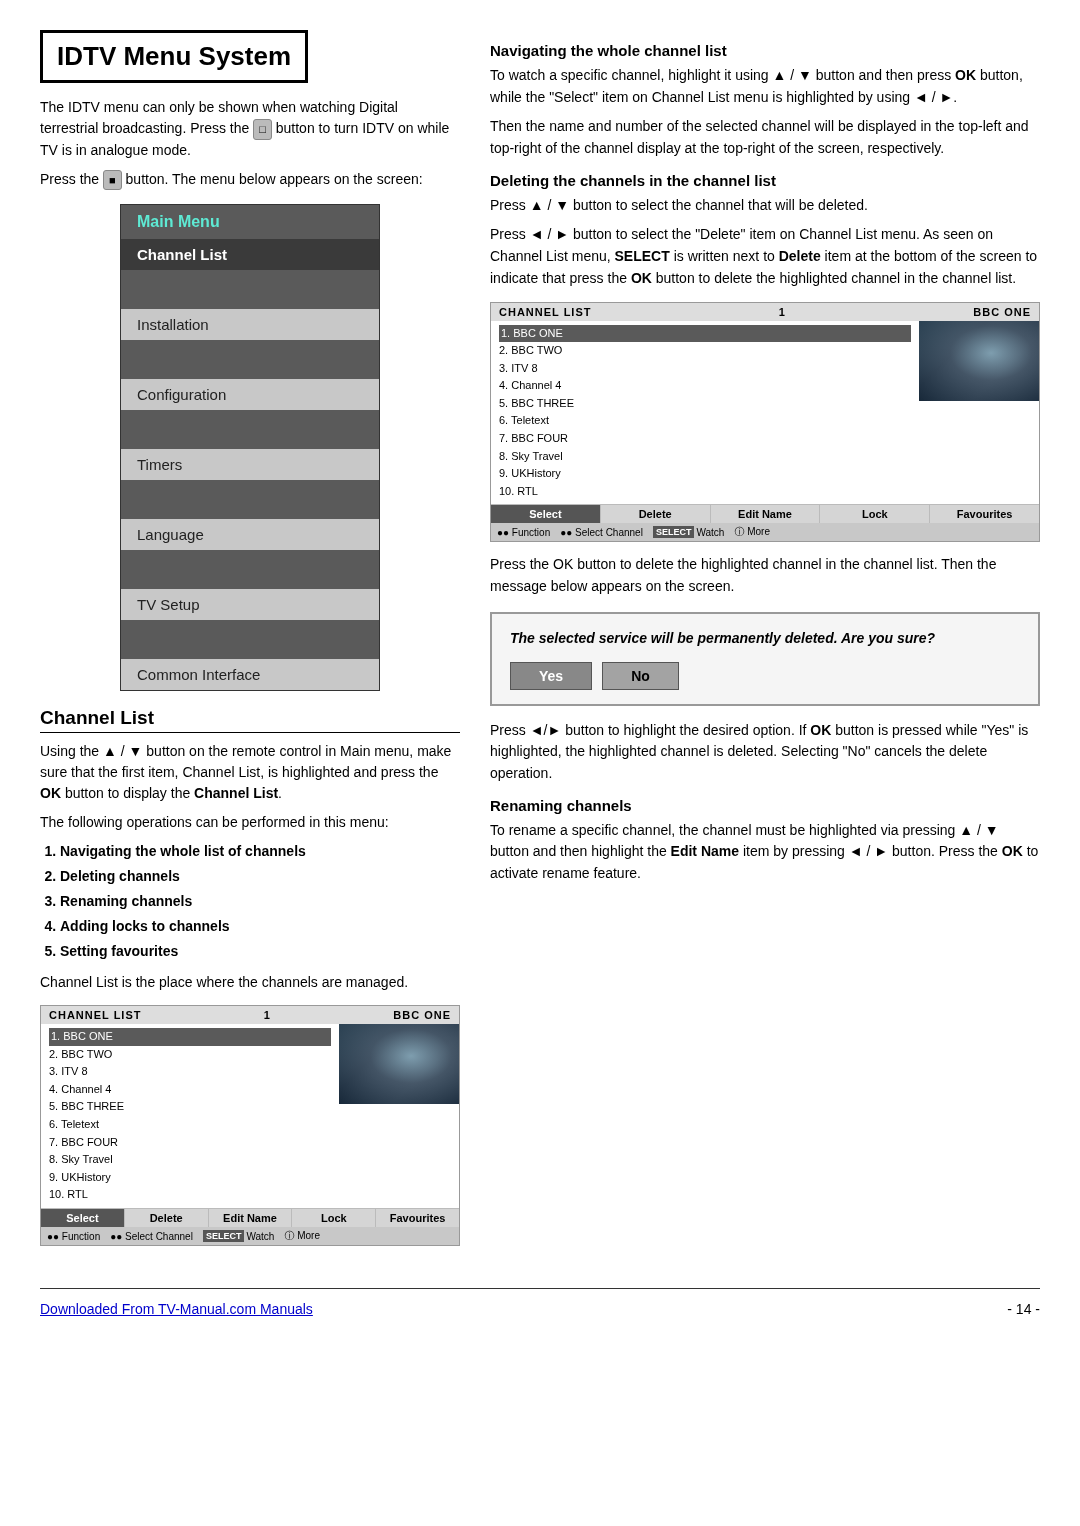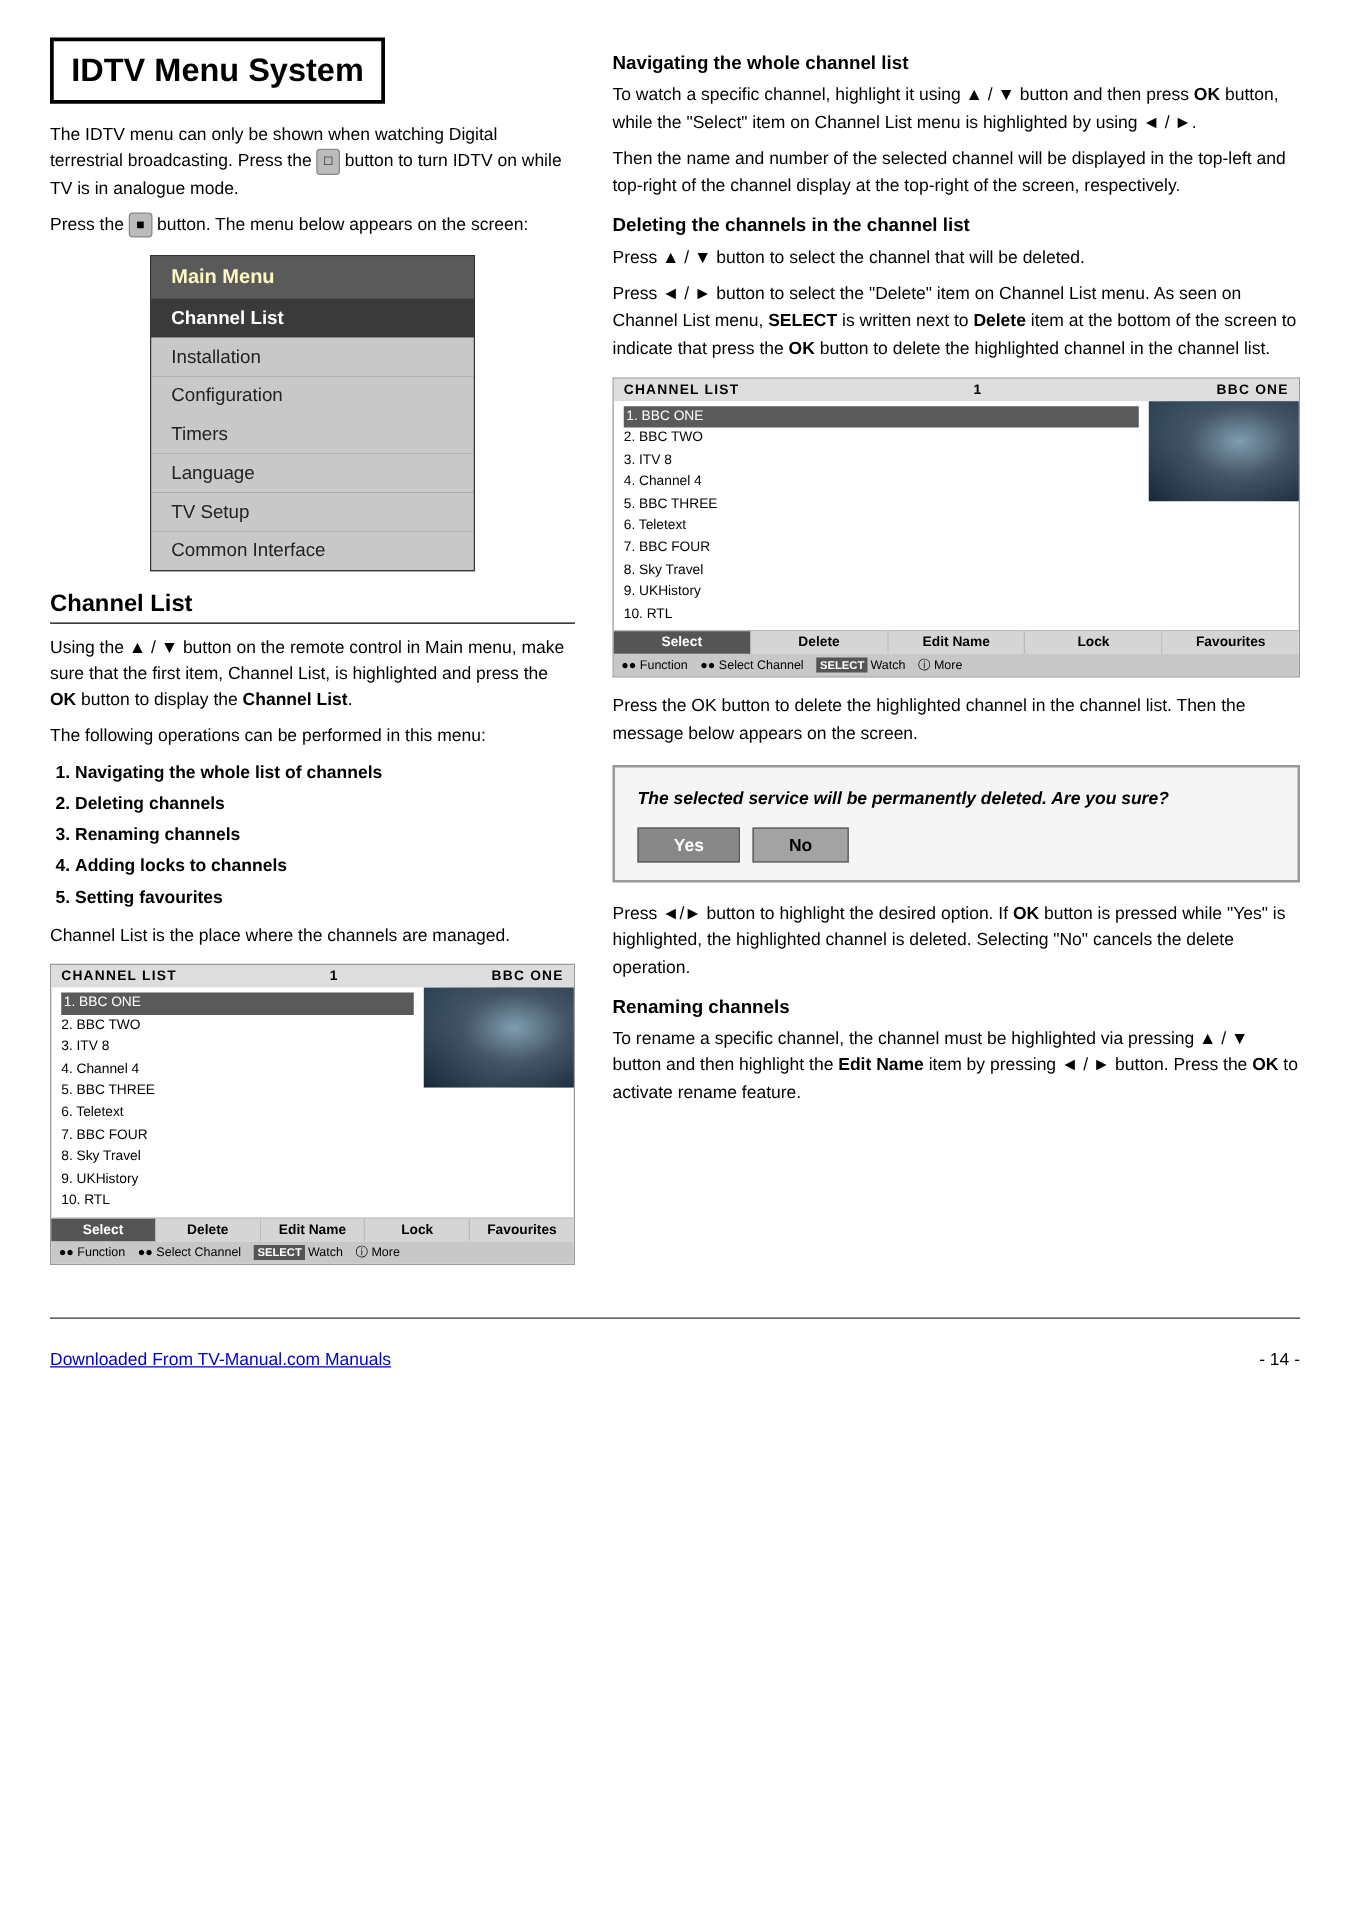--- a/index.html
+++ b/index.html
@@ -52,21 +52,21 @@
     .menu-box {
       background: #5a5a5a;
       padding: 0;
       margin: 14px auto;
       width: 260px;
       border: 1px solid #333;
     }
 
     .menu-box .menu-title {
       background: #5a5a5a;
-      color: #fef9c3;
+      color: #5eead4;
       font-weight: bold;
       font-size: 16px;
       padding: 8px 16px;
       text-align: left;
     }
 
     .menu-box .menu-item {
       padding: 7px 16px;
       color: #fff;
       font-size: 15px;
@@ -74,20 +74,21 @@
     }
 
     .menu-box .menu-item.active {
       background: #3a3a3a;
       font-weight: bold;
     }
 
     .menu-box .menu-item:not(.active) {
       background: #c8c8c8;
       color: #222;
+      margin-top: 39px;
     }
 
     .menu-box .menu-item:nth-child(2) {
       background: #3a3a3a;
       font-weight: bold;
       color: #fff;
     }
 
     h2.section-title {
       font-size: 19px;
@@ -251,21 +252,21 @@
       background: #888;
       color: #fff;
     }
 
     
     .page-footer {
       display: flex;
       justify-content: space-between;
       margin-top: 30px;
       border-top: 1px solid #333;
-      padding-top: 24px;
+      padding-top: 12px;
     }
 
     .footer-link {
       color: #0000cc;
       text-decoration: underline;
       font-size: 14px;
     }
 
     .page-number {
       font-size: 14px;

